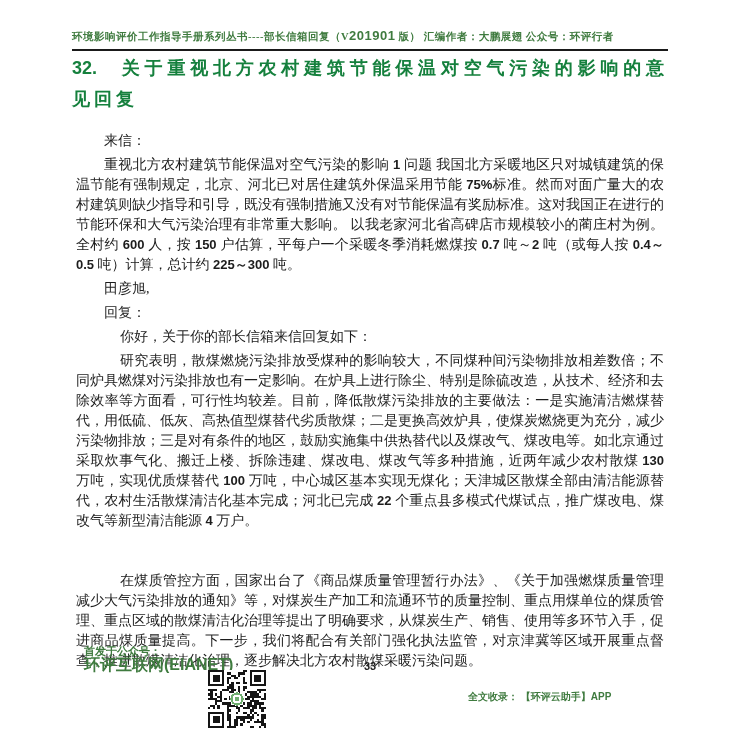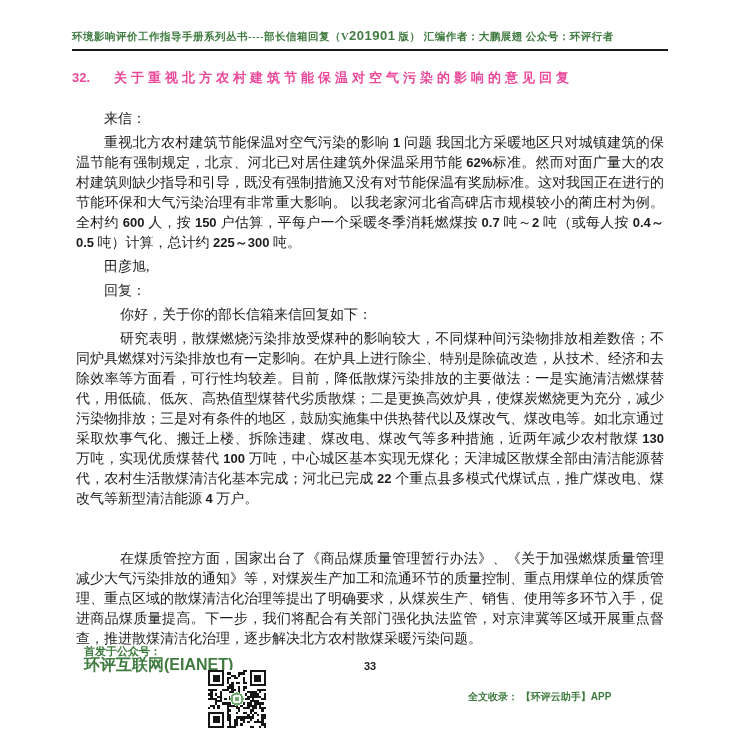--- a/index.html
+++ b/index.html
@@ -16,27 +16,27 @@
     font-size: 10.5px;
     font-weight: bold;
     text-align: left;
     letter-spacing: 0.5px;
     padding-bottom: 5px;
     border-bottom: 2px solid #1a1a1a;
     white-space: nowrap;
   }
 
   .title {
-    margin-top: 11px;
-    font-weight: bold;
-    font-size: 13px;
+    margin-top: 2px;
+    font-weight: bold;
+    font-size: 18px;
     line-height: 31px;
     letter-spacing: 4px;
     text-align: justify;
-    color: #ec4899;
+    color: #15803d;
   }
   .title .num {
     letter-spacing: 0;
     margin-right: 24px;
     font-family: "Liberation Sans", "DejaVu Sans", sans-serif;
   }
 
   .body-text { margin-top: 16px; }
   .body-text p {
     margin: 4px;
@@ -89,21 +89,21 @@
 <div class="page">
   <div class="content">
     <div class="doc-header">环境影响评价工作指导手册系列丛书----部长信箱回复（V<b>201901</b> 版）  汇编作者：大鹏展翅 公众号：环评行者</div>
 
     <div class="title">
       <span class="num">32.</span><span>关于重视北方农村建筑节能保温对空气污染的影响的意见回复</span>
     </div>
 
     <div class="body-text">
       <p class="ind-2">来信：</p>
-      <p class="ind-2">重视北方农村建筑节能保温对空气污染的影响 <b>1</b> 问题 我国北方采暖地区只对城镇建筑的保温节能有强制规定，北京、河北已对居住建筑外保温采用节能 <b>62%</b>标准。然而对面广量大的农村建筑则缺少指导和引导，既没有强制措施又没有对节能保温有奖励标准。这对我国正在进行的节能环保和大气污染治理有非常重大影响。 以我老家河北省高碑店市规模较小的蔺庄村为例。全村约 <b>600</b> 人，按 <b>150</b> 户估算，平每户一个采暖冬季消耗燃煤按 <b>0.7</b> 吨～<b>2</b> 吨（或每人按 <b>0.4～0.5</b> 吨）计算，总计约 <b>225～300</b> 吨。</p>
+      <p class="ind-2">重视北方农村建筑节能保温对空气污染的影响 <b>1</b> 问题 我国北方采暖地区只对城镇建筑的保温节能有强制规定，北京、河北已对居住建筑外保温采用节能 <b>75%</b>标准。然而对面广量大的农村建筑则缺少指导和引导，既没有强制措施又没有对节能保温有奖励标准。这对我国正在进行的节能环保和大气污染治理有非常重大影响。 以我老家河北省高碑店市规模较小的蔺庄村为例。全村约 <b>600</b> 人，按 <b>150</b> 户估算，平每户一个采暖冬季消耗燃煤按 <b>0.7</b> 吨～<b>2</b> 吨（或每人按 <b>0.4～0.5</b> 吨）计算，总计约 <b>225～300</b> 吨。</p>
       <p class="ind-2">田彦旭,</p>
       <p class="ind-2">回复：</p>
       <p class="ind-3">你好，关于你的部长信箱来信回复如下：</p>
       <p class="ind-3">研究表明，散煤燃烧污染排放受煤种的影响较大，不同煤种间污染物排放相差数倍；不同炉具燃煤对污染排放也有一定影响。在炉具上进行除尘、特别是除硫改造，从技术、经济和去除效率等方面看，可行性均较差。目前，降低散煤污染排放的主要做法：一是实施清洁燃煤替代，用低硫、低灰、高热值型煤替代劣质散煤；二是更换高效炉具，使煤炭燃烧更为充分，减少污染物排放；三是对有条件的地区，鼓励实施集中供热替代以及煤改气、煤改电等。如北京通过采取炊事气化、搬迁上楼、拆除违建、煤改电、煤改气等多种措施，近两年减少农村散煤 <b>130</b> 万吨，实现优质煤替代 <b>100</b> 万吨，中心城区基本实现无煤化；天津城区散煤全部由清洁能源替代，农村生活散煤清洁化基本完成；河北已完成 <b>22</b> 个重点县多模式代煤试点，推广煤改电、煤改气等新型清洁能源 <b>4</b> 万户。</p>
       <p class="ind-3 gap-before">在煤质管控方面，国家出台了《商品煤质量管理暂行办法》、《关于加强燃煤质量管理减少大气污染排放的通知》等，对煤炭生产加工和流通环节的质量控制、重点用煤单位的煤质管理、重点区域的散煤清洁化治理等提出了明确要求，从煤炭生产、销售、使用等多环节入手，促进商品煤质量提高。下一步，我们将配合有关部门强化执法监管，对京津冀等区域开展重点督查，推进散煤清洁化治理，逐步解决北方农村散煤采暖污染问题。</p>
     </div>
   </div>
 
   <div class="page-number">33</div>
 

